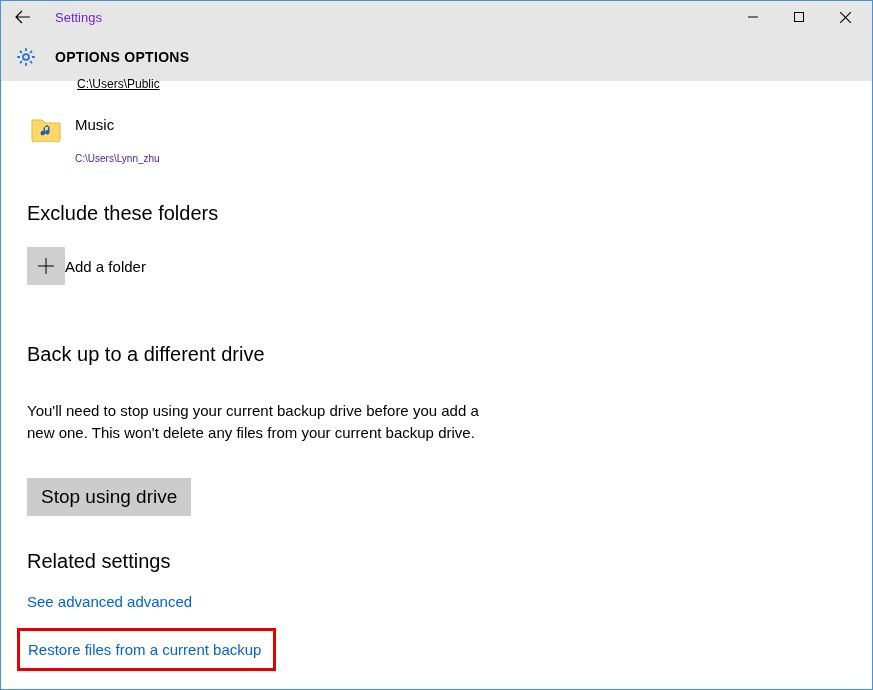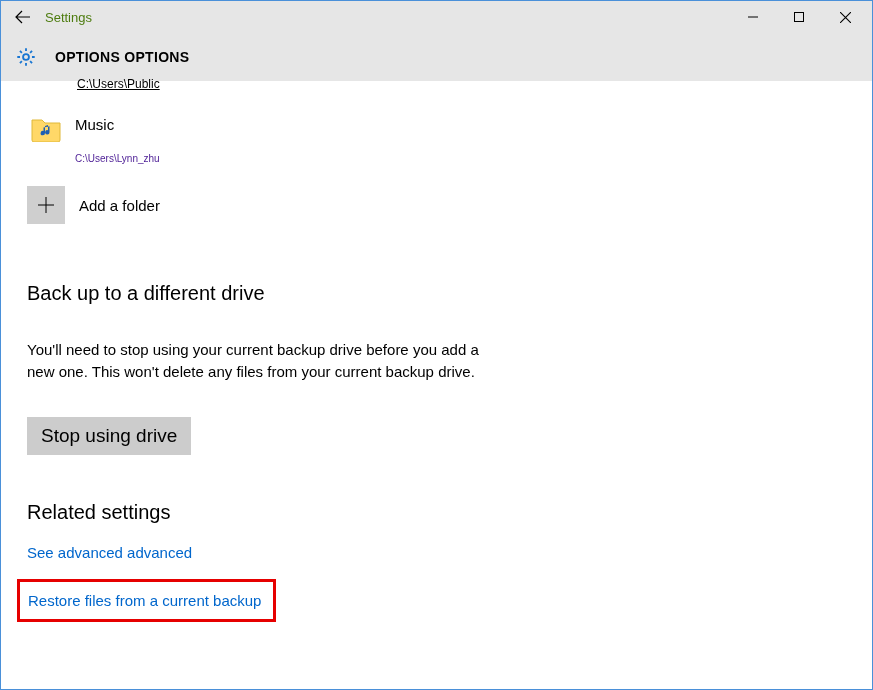--- a/index.html
+++ b/index.html
@@ -18,22 +18,23 @@
     background: #e6e6e6;
     display: flex;
     align-items: center;
     padding: 0 4px 0 0;
   }
   .titlebar .back {
     width: 44px; height: 32px;
     display: flex; align-items: center; justify-content: center;
   }
   .titlebar .title {
+    margin-left: 10px;
     font-size: 13px;
-    color: #4d7c0f;
+    color: #6d28d9;
   }
   .titlebar .spacer { flex: 1; }
   .winbtn {
     width: 46px; height: 32px;
     display: flex; align-items: center; justify-content: center;
   }
   .subtitle {
     height: 48px;
     background: #e6e6e6;
     display: flex;
@@ -69,21 +70,21 @@
   .folder-item .text .path { font-size: 10px; color: #4c1d95; margin-top: 20px; }
   h2.section {
     font-size: 20px;
     font-weight: 400;
     margin-top: 38px;
     color: #000;
   }
   .add-row {
     display: flex;
     align-items: center;
-    gap: 14px;
+    gap: 0;
     margin-top: 22px;
   }
   .add-box {
     width: 38px; height: 38px;
     background: #cfcfcf;
     display: flex; align-items: center; justify-content: center;
   }
   .add-row .label { font-size: 15px; }
   .desc {
     font-size: 15px;
@@ -167,37 +168,38 @@
         <path d="M1 4 h10 l3 3 h15 v17 a2 2 0 0 1 -2 2 H3 a2 2 0 0 1 -2 -2 Z" fill="#ffd868" stroke="#e0b838"></path>
         <path d="M14 10 v7 a2.2 2.2 0 1 1 -1.5 -2 V11.5 l6 -1.3 v6 a2.2 2.2 0 1 1 -1.5 -2 V9 Z" fill="#1e5fb3"></path>
       </svg>
     </span>
     <div class="text">
       <div class="name">Music</div>
       <div class="path">C:\Users\Lynn_zhu</div>
     </div>
   </div>
 
+  <h2 class="section">Exclude these folders</h2>
 
   <div class="add-row">
     <div class="add-box">
       <svg width="18" height="18" viewBox="0 0 18 18">
           <path d="M9 1v16M1 9h16" stroke="#000" stroke-width="1"></path>
         </svg>
     </div>
     <div class="label">Add a folder</div>
   </div>
 
   <h2 class="section" style="margin-top:58px">Back up to a different drive</h2>
 
   <p class="desc">You'll need to stop using your current backup drive before you add a new one. This won't delete any files from your current backup drive.</p>
 
   <button class="btn">Stop using drive</button>
 
-  <h2 class="section" style="margin-top:46px">Related settings</h2>
+  <h2 class="section" style="margin-top:34px">Related settings</h2>
 
   <div>
     <a class="link">See advanced advanced</a>
   </div>
 
   <div class="highlight-box">
     <a class="link">Restore files from a current backup</a>
   </div>
 
 </div>

